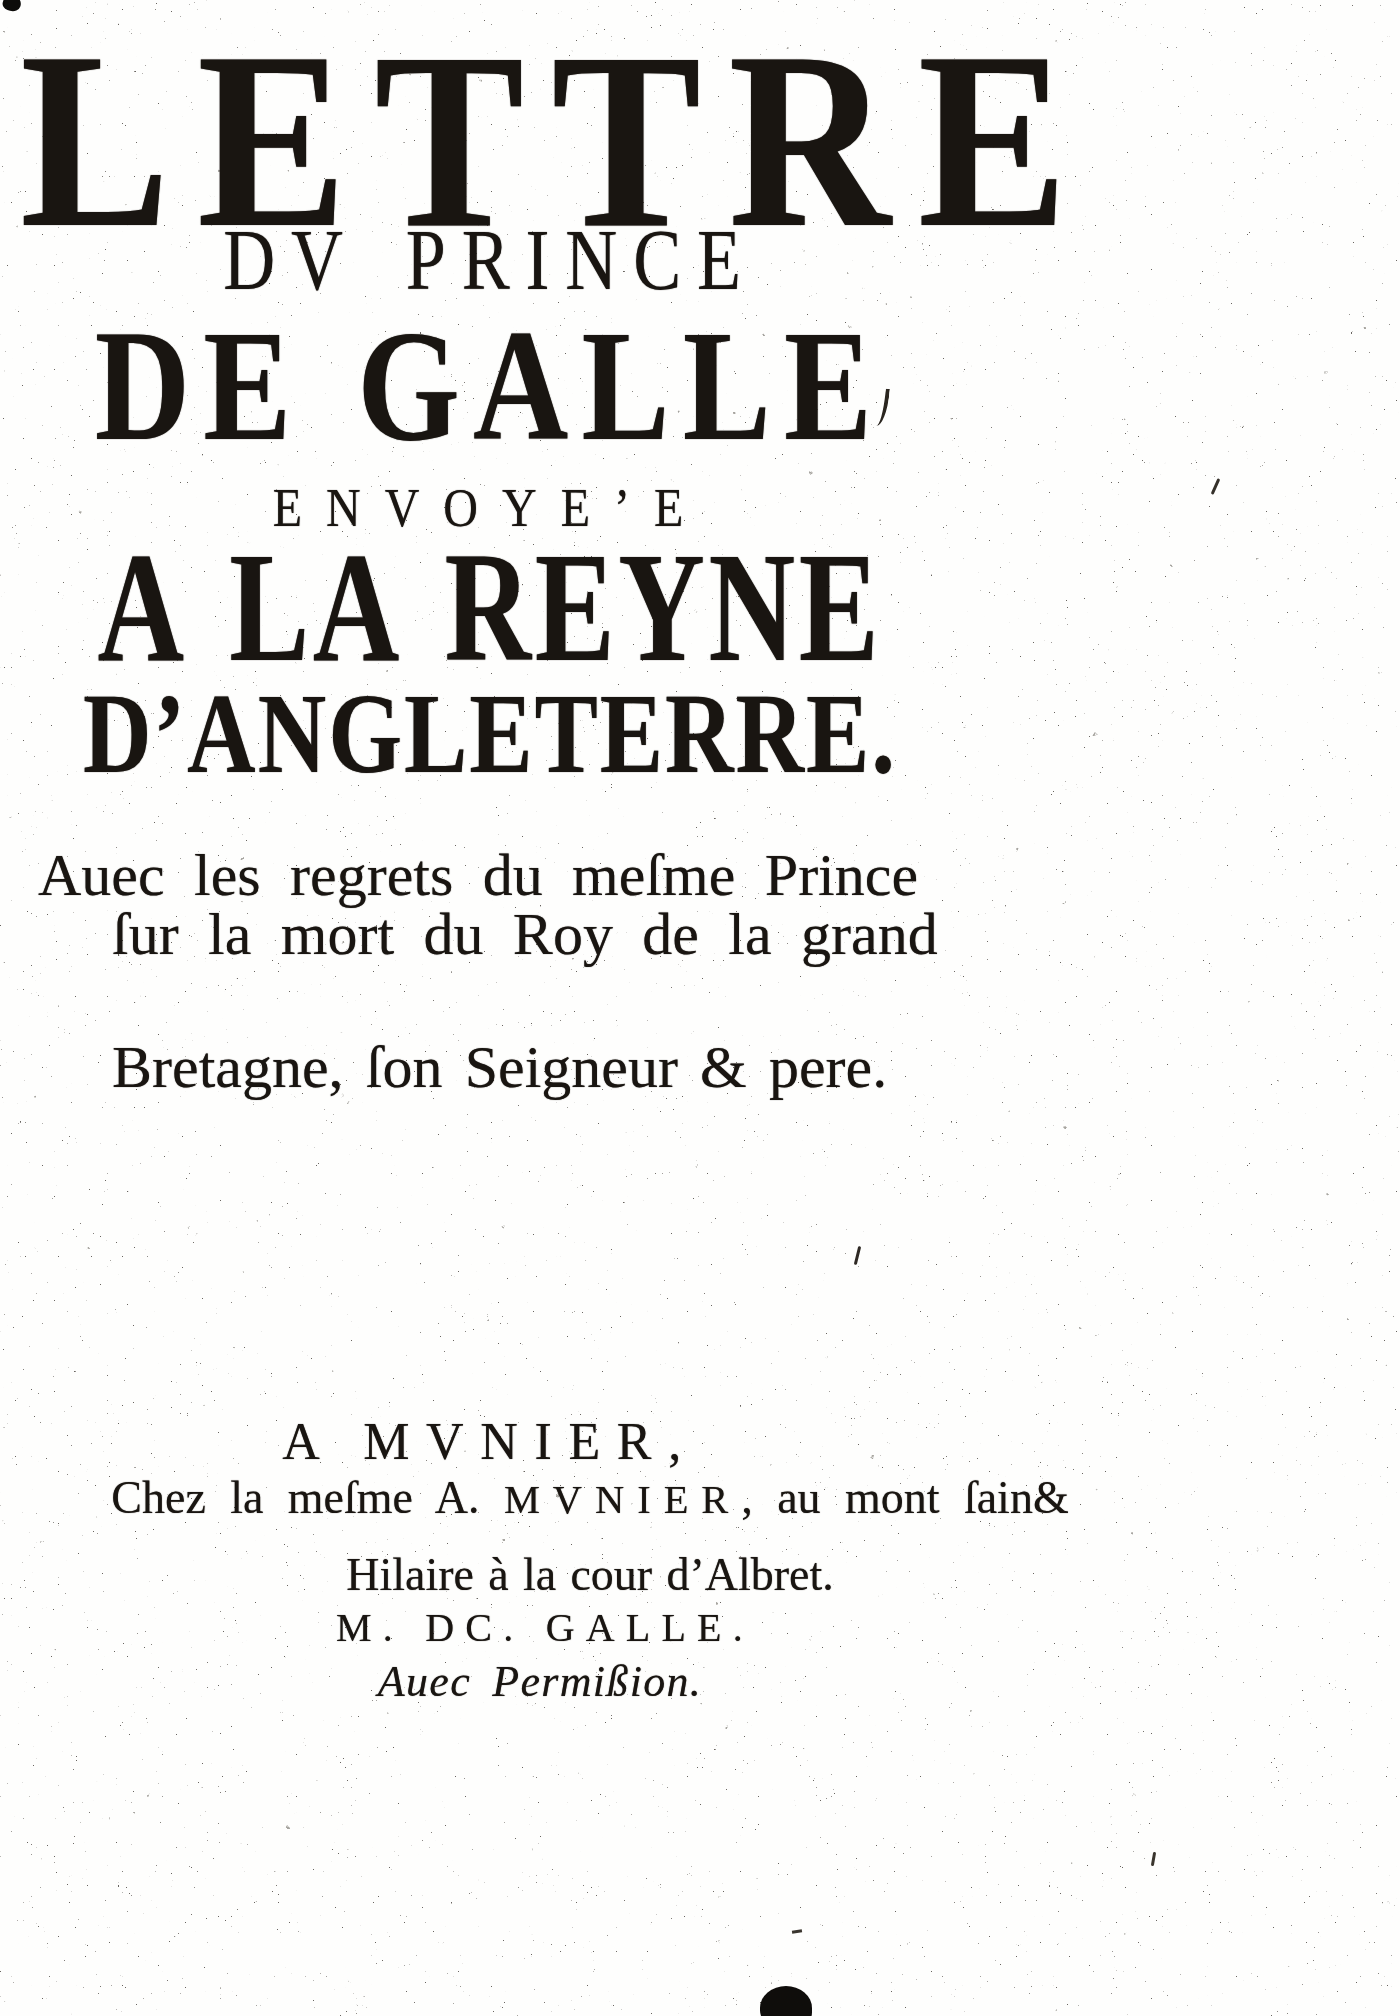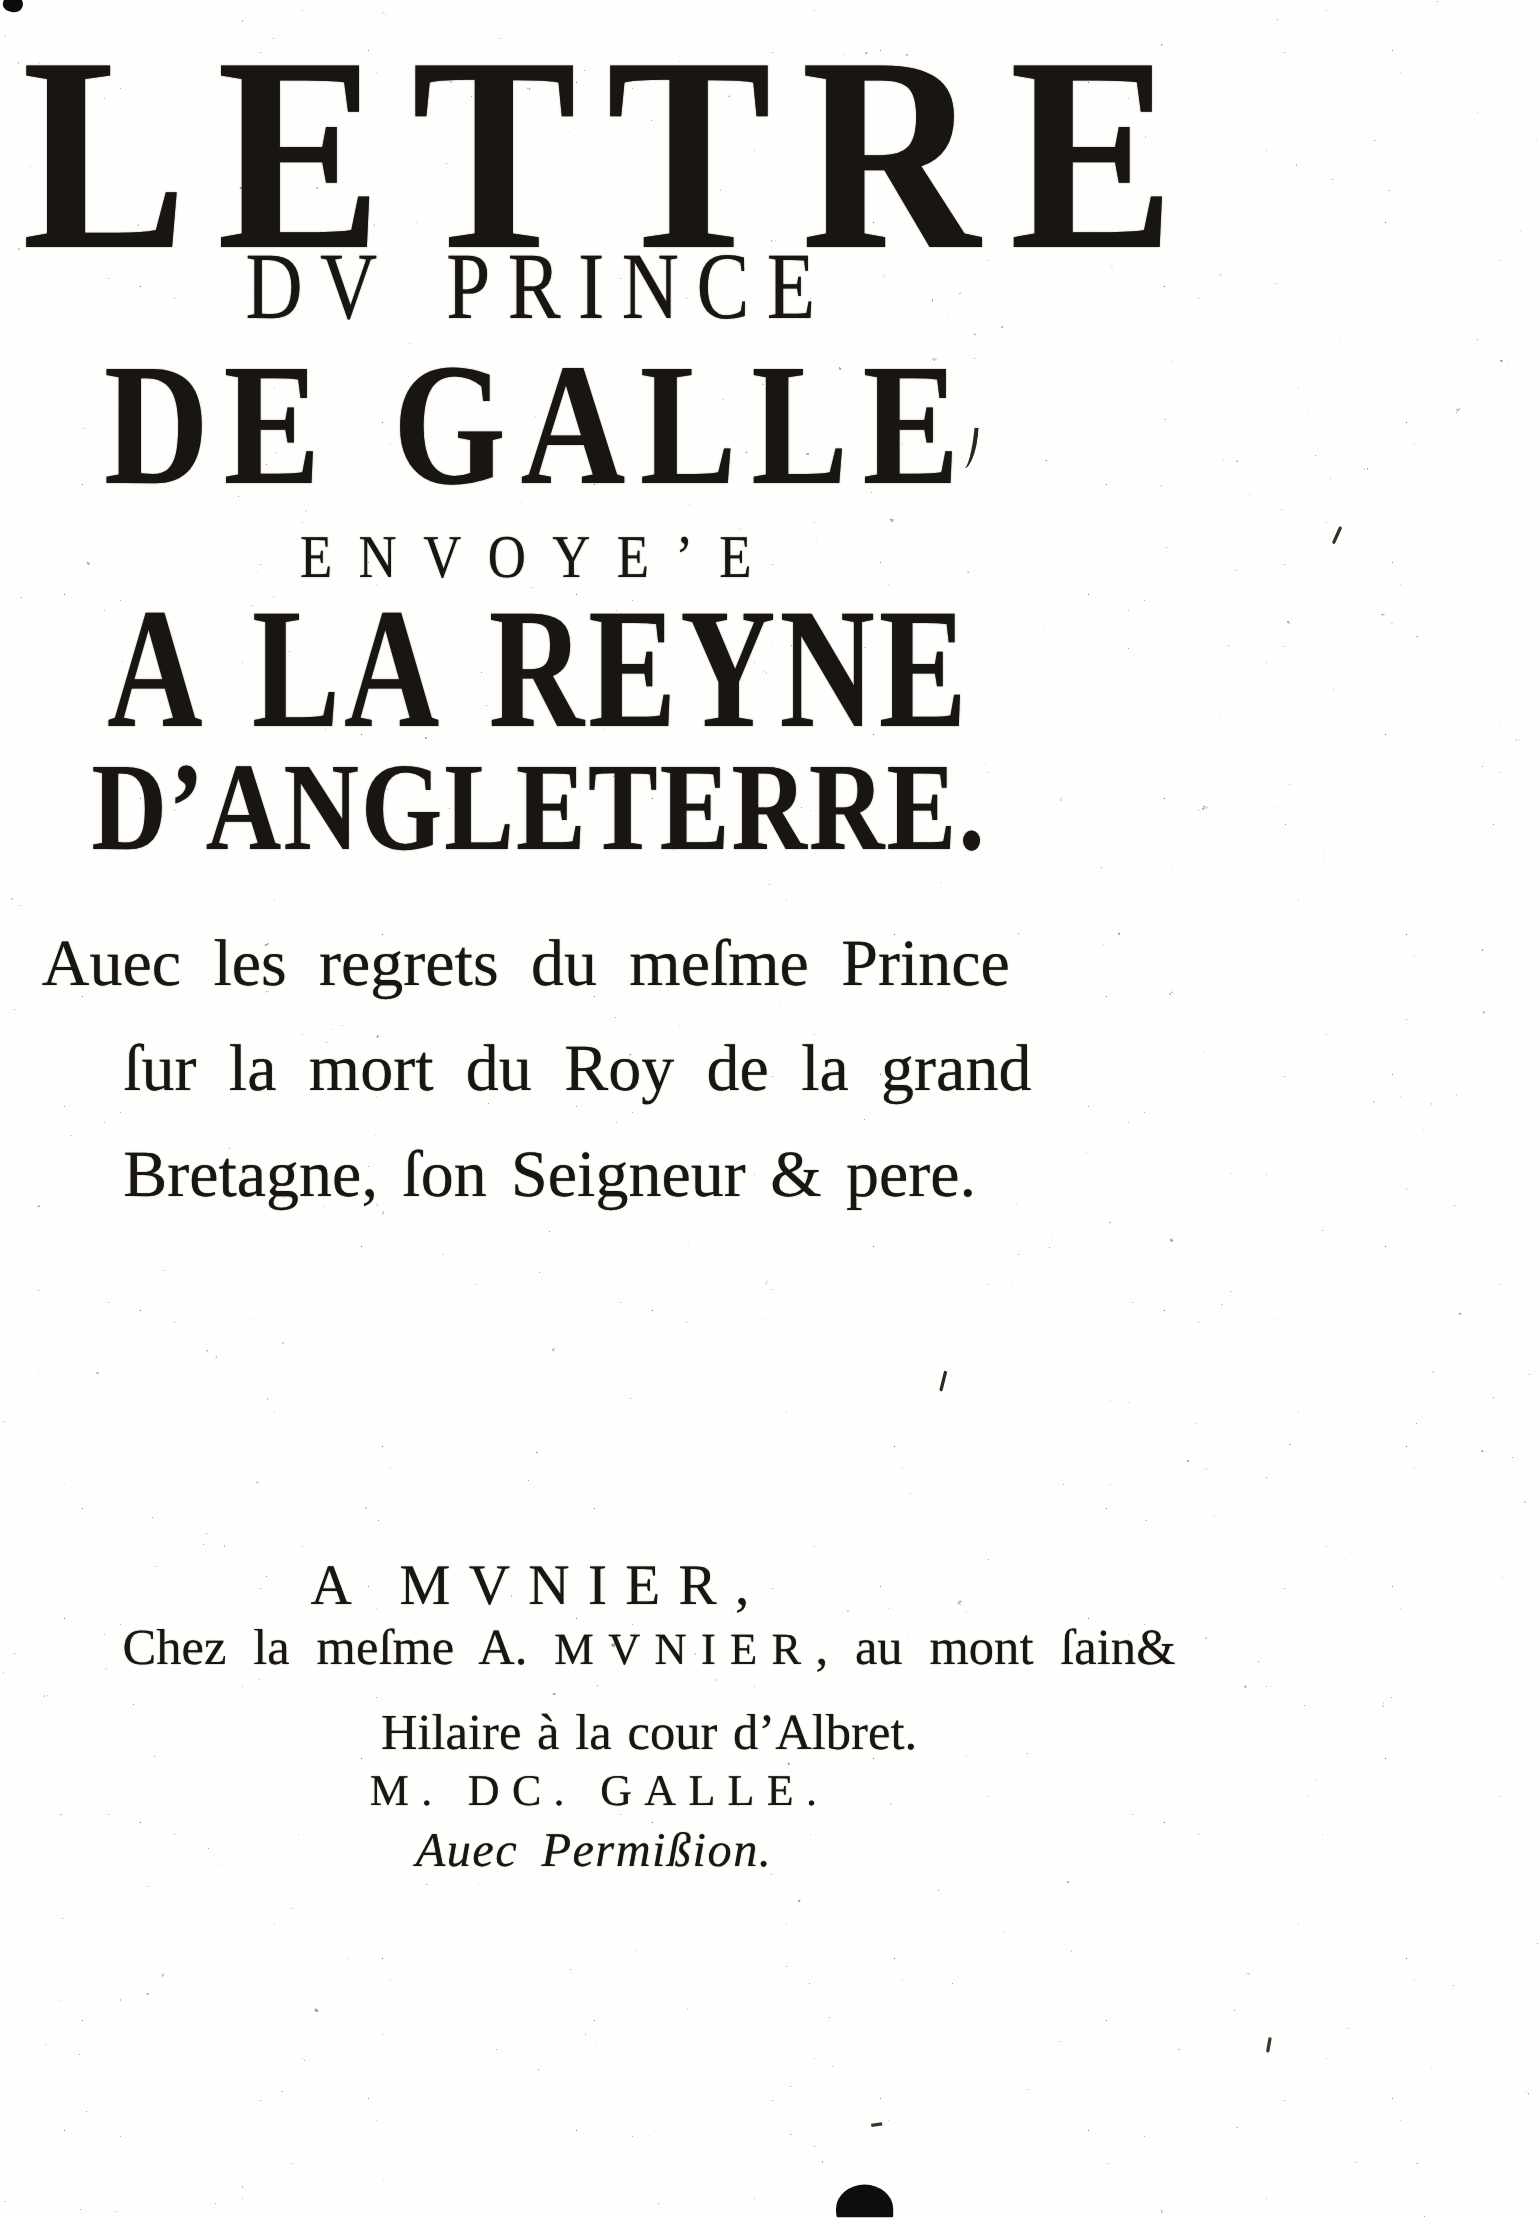--- a/index.html
+++ b/index.html
@@ -40,21 +40,21 @@
         letter-spacing: 0.1em; word-spacing: 0.05em; transform: scaleY(1.2); transform-origin: top center; }
   .t4 { top: 480px; left: 20px;  width: 940px; font-size: 48px;  font-weight: 400;
         letter-spacing: 0.5em; transform: scaleY(1.15); transform-origin: top center; }
   .t5 { top: 530px; left: 20px;  width: 940px; font-size: 120px; font-weight: 700;
         letter-spacing: 0.03em; word-spacing: 0.12em; transform: scaleY(1.3); transform-origin: top center; }
   .t6 { top: 677px; left: 20px;  width: 940px; font-size: 95px;  font-weight: 700;
         letter-spacing: 0.02em; transform: scaleY(1.2); transform-origin: top center; }
 
   
   .s1 { top: 845px;  left: 38px;  font-size: 60px; word-spacing: 0.24em; }
-  .s2 { top: 941px;  left: 112px; font-size: 60px; word-spacing: 0.24em; }
+  .s2 { top: 904px;  left: 112px; font-size: 60px; word-spacing: 0.24em; }
   .s3 { top: 1037px; left: 112px; font-size: 60px; word-spacing: 0.12em; }
 
   
   .arr { top: 1185px; left: 118px; font-size: 42px; font-style: italic;
          letter-spacing: 0.04em; word-spacing: 0.22em; }
 
   
   .ic  { top: 1416px; left: 20px; width: 940px;  font-size: 52px; letter-spacing: 0.32em; }
   .ip1 { top: 1475px; left: 0;    width: 1180px; font-size: 46px; word-spacing: 0.28em; }
   .ip1 .pubname { font-size: 0.88em; letter-spacing: 0.32em; }

